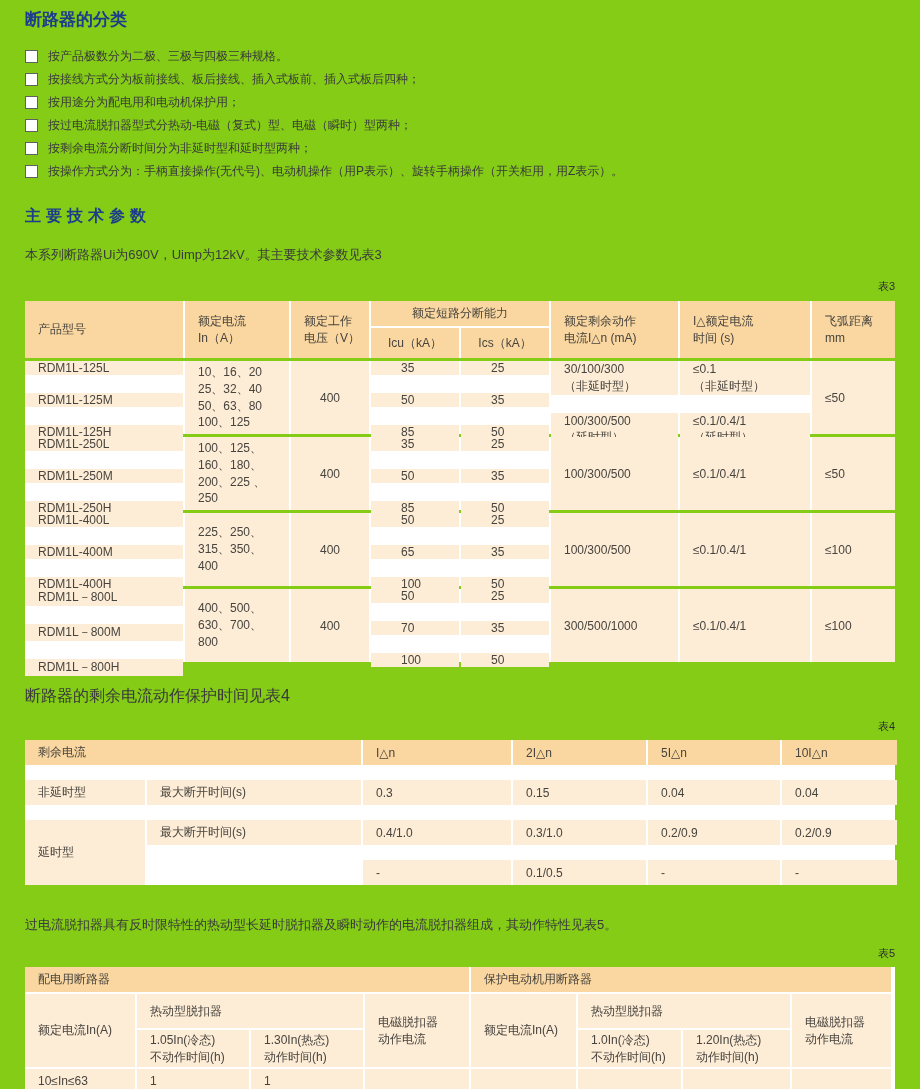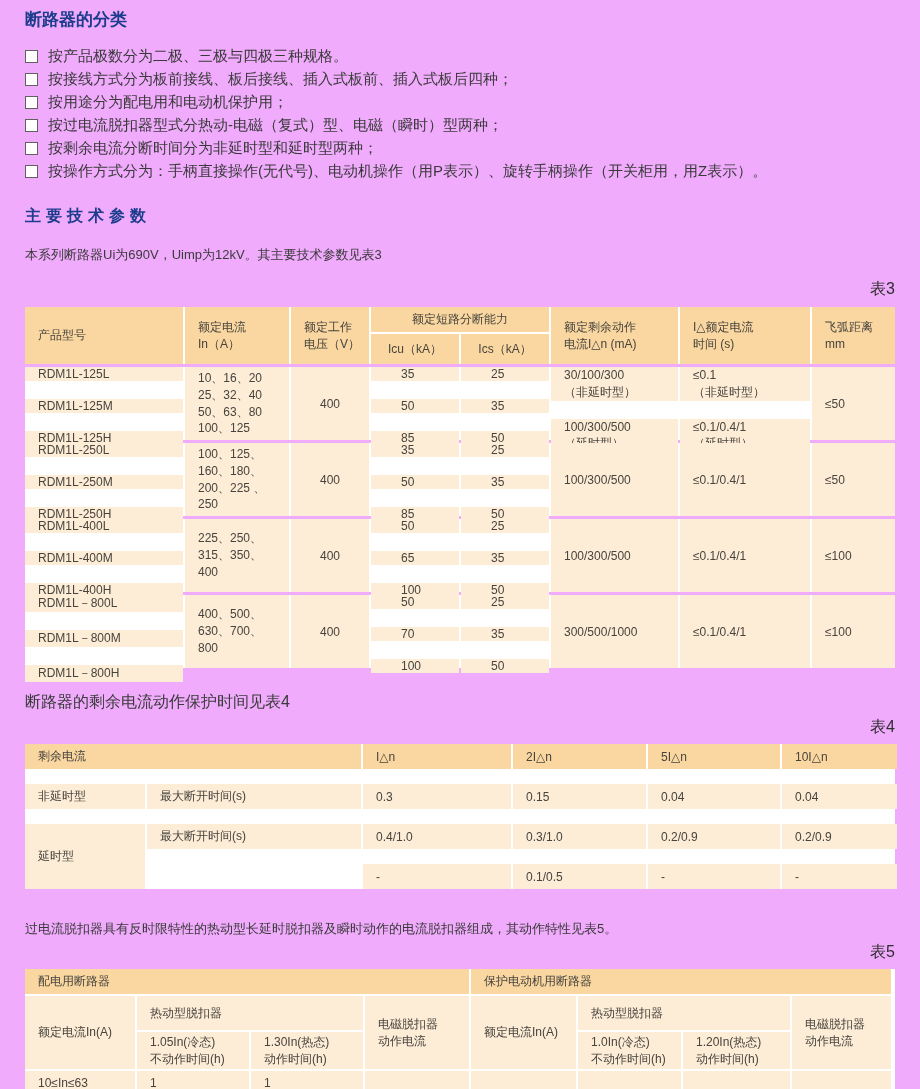--- a/index.html
+++ b/index.html
@@ -1,30 +1,30 @@
 <!DOCTYPE html>
 <html><head>
 <meta charset="utf-8">
 <style>
   html,body { margin:0; padding:0; background:#ffffff; }
   .page {
     width:920px; height:1089px; box-sizing:border-box;
     padding:8px 25px 0 25px; overflow:hidden;
     font-family:"Liberation Sans","DejaVu Sans",sans-serif;
-    color:#3c3c3c; background:#f0abfc;
+    color:#3c3c3c; background:#84cc16;
   }
   .sec-title { font-size:17px; font-weight:bold; color:#1c3c8c; margin:0 0 14px 0; }
   .sec-title2 { font-size:16px; font-weight:bold; color:#1c3c8c; letter-spacing:5px; margin:23px 0 0 0; }
   .check-list { list-style:none; margin:0; padding:0; }
-  .check-list li { display:flex; align-items:center; height:23px; font-size:15px; color:#3a3a3a; }
+  .check-list li { display:flex; align-items:center; height:23px; font-size:12px; color:#3a3a3a; }
   .checkbox { width:11px; height:11px; border:1px solid #606060; margin-right:10px; flex:0 0 auto; background:#fff; }
   .para { font-size:13px; margin:19px 0 15px 0; color:#3a3a3a; }
   .note { font-size:16px; margin:24px 0 0 0; color:#3a3a3a; }
   .note5 { font-size:13px; margin:31px 0 0 0; color:#3a3a3a; }
-  .tbl-label { text-align:right; font-size:16px; color:#2e2e2e; margin-top:4px; }
+  .tbl-label { text-align:right; font-size:11px; color:#2e2e2e; margin-top:12px; }
 
   .grid { display:grid; column-gap:2px; background:#ffffff; font-size:12px; color:#47443e; }
   .hc { background:#fad7a0; }
   .bc { background:#fdecd6; }
   .cell { display:flex; align-items:center; }
   .pre { white-space:pre-line; line-height:1.4; }
   .pl { padding-left:13px; }
   .num { padding-left:30px; }
   .ctr { justify-content:center; }
   .stack { display:flex; flex-direction:column; gap:18px; }

